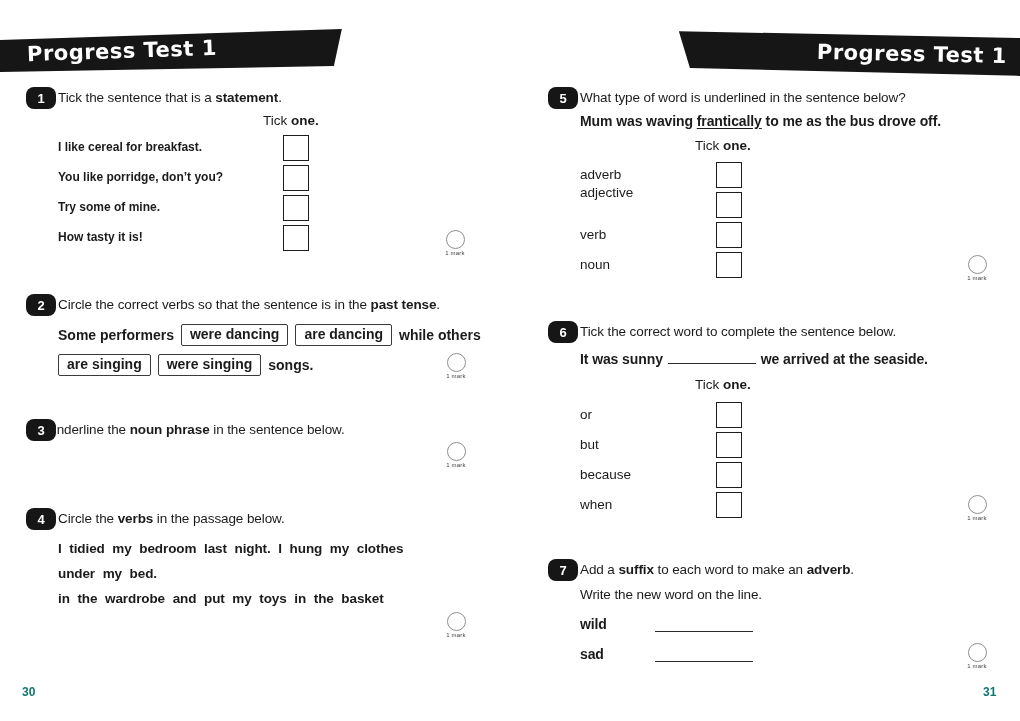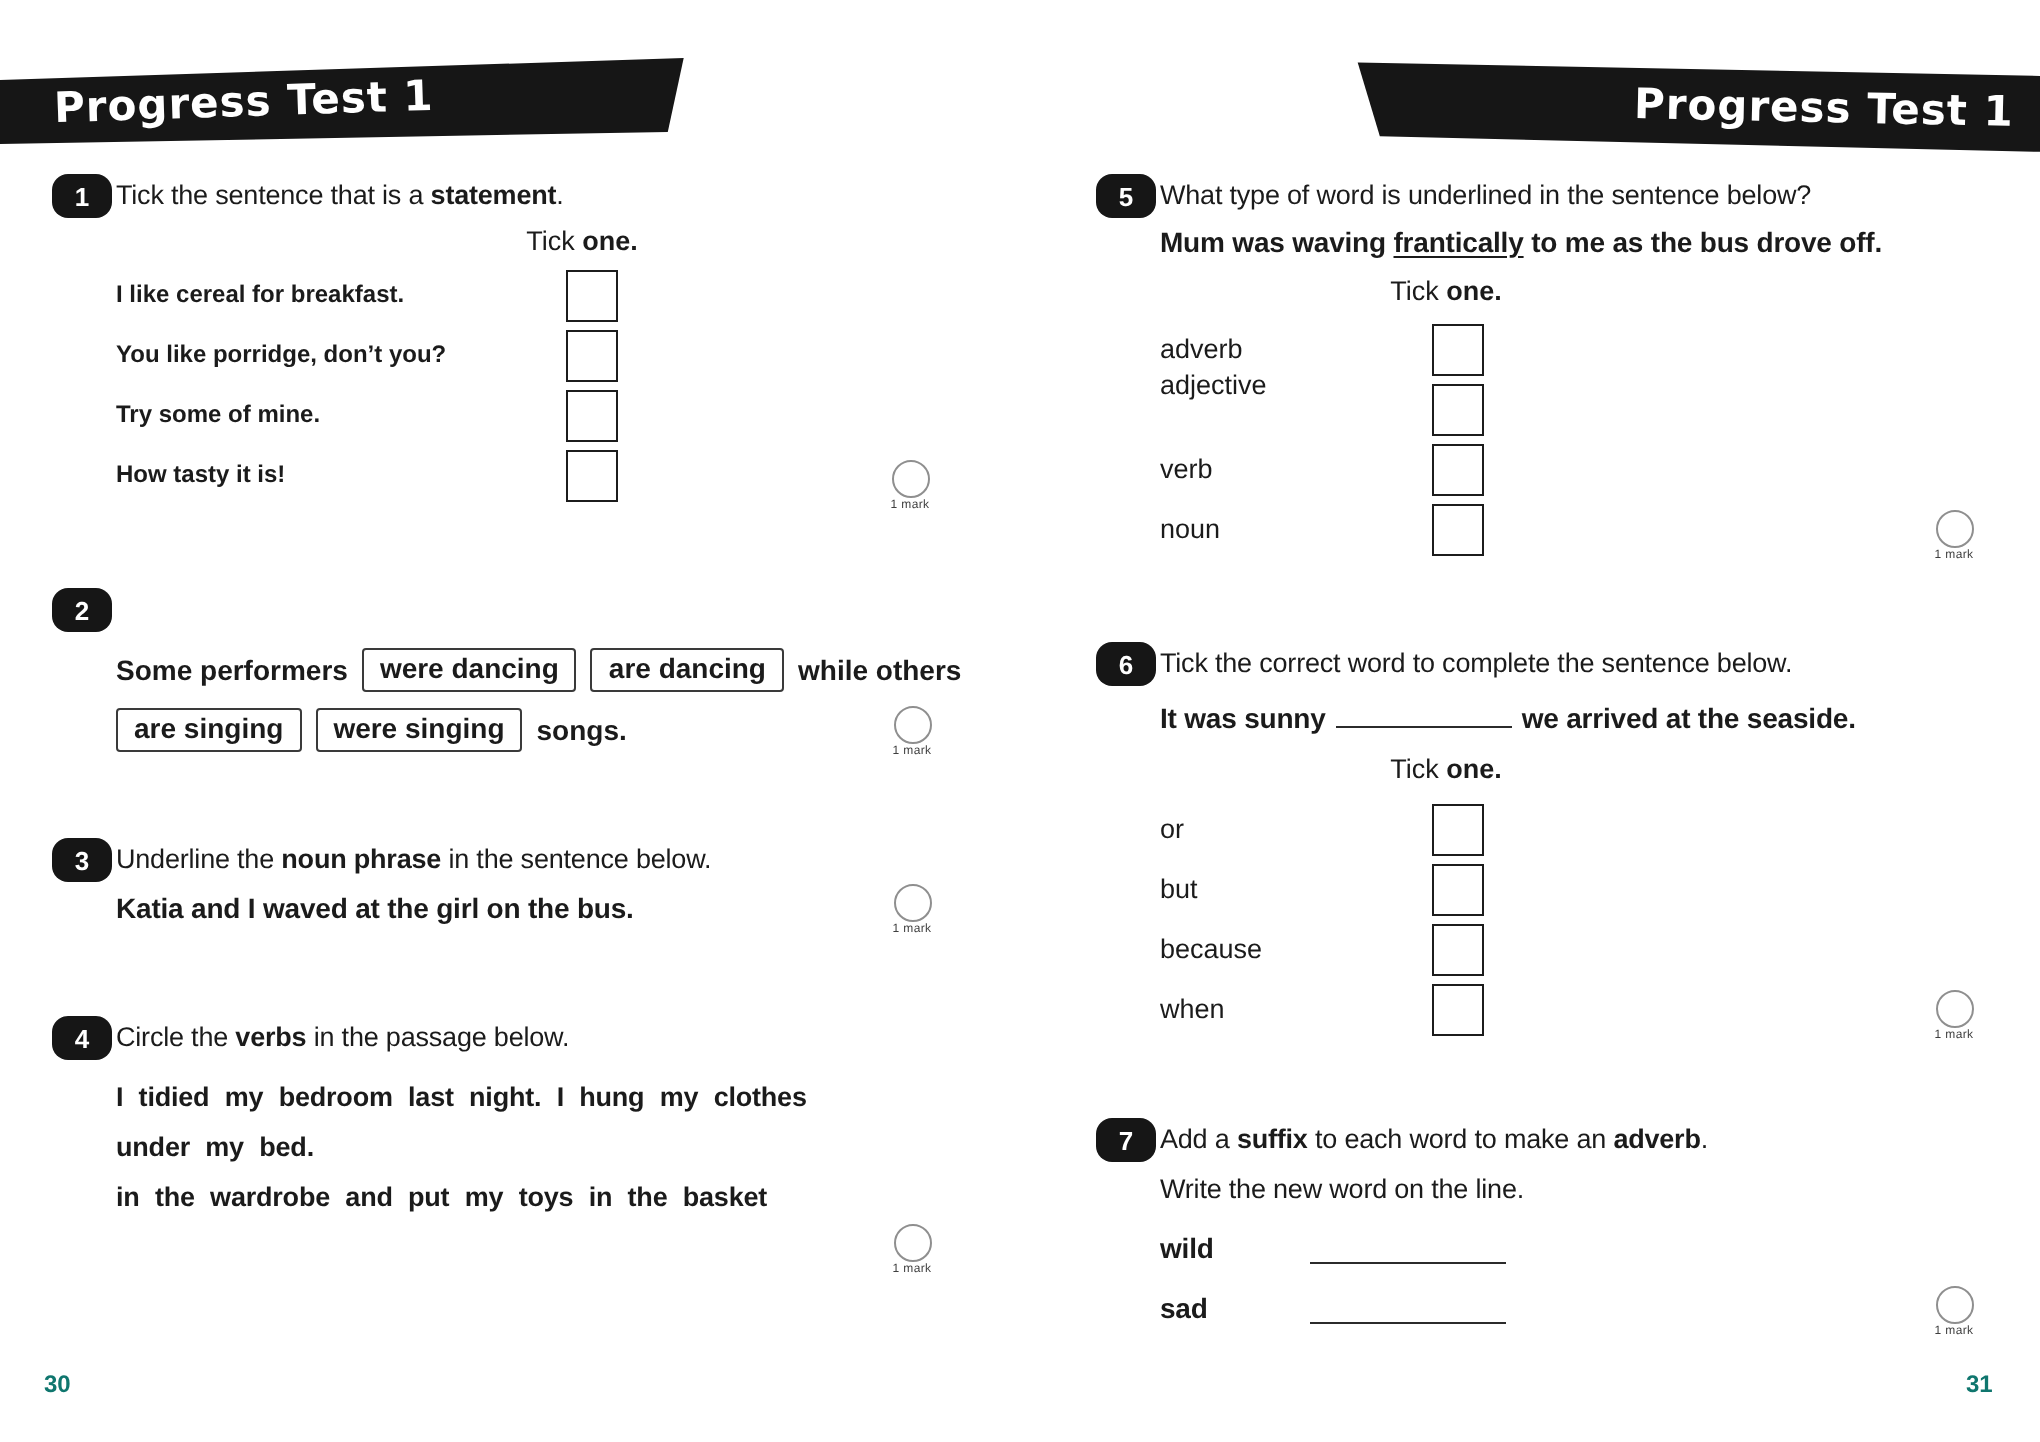--- a/index.html
+++ b/index.html
@@ -63,39 +63,39 @@
   <div class="checkbox" style="left:283px;top:195px"></div>
   <div class="optlabel bold" style="left:58px;top:225px">How tasty it is!</div>
   <div class="checkbox" style="left:283px;top:225px"></div>
 
   <div class="mark" style="left:435px;top:230px">
     <div class="mark-circle"></div>
     <div class="mark-label">1 mark</div>
   </div>
 
   <div class="badge" style="left:26px;top:294px">2</div>
+  <div class="prompt" style="left:58px;top:297px"><span>Circle the correct verbs so that the sentence is in the </span><span class="b">past tense</span><span>.</span></div>
   <div class="choicerow" style="left:58px;top:321px">
     <span class="txt">Some performers</span>
     <span class="choicebox">were dancing</span>
     <span class="choicebox">are dancing</span>
     <span class="txt">while others</span>
   </div>
   <div class="choicerow" style="left:58px;top:351px">
     <span class="choicebox">are singing</span>
     <span class="choicebox">were singing</span>
     <span class="txt">songs.</span>
   </div>
   <div class="mark" style="left:436px;top:353px">
     <div class="mark-circle"></div>
     <div class="mark-label">1 mark</div>
   </div>
 
   <div class="badge" style="left:26px;top:419px">3</div>
-  <div class="prompt" style="left:58px;top:422px"><span>Underline the </span><span class="b">noun phrase</span><span> in the sentence below.</span></div>
-  <div class="sentence" style="left:58px;top:446px">Katia and I waved at the girl on the bus.</div>
+  <div class="prompt" style="left:47px;top:422px"><span>Underline the </span><span class="b">noun phrase</span><span> in the sentence below.</span></div>
   <div class="mark" style="left:436px;top:442px">
     <div class="mark-circle"></div>
     <div class="mark-label">1 mark</div>
   </div>
 
   <div class="badge" style="left:26px;top:508px">4</div>
   <div class="prompt" style="left:58px;top:511px"><span>Circle the </span><span class="b">verbs</span><span> in the passage below.</span></div>
   <div class="passage" style="left:58px;top:536px;width:360px">
     <span>I  tidied  my  bedroom  last  night.  I  hung  my  clothes</span>
     <span>under  my  bed.</span>

